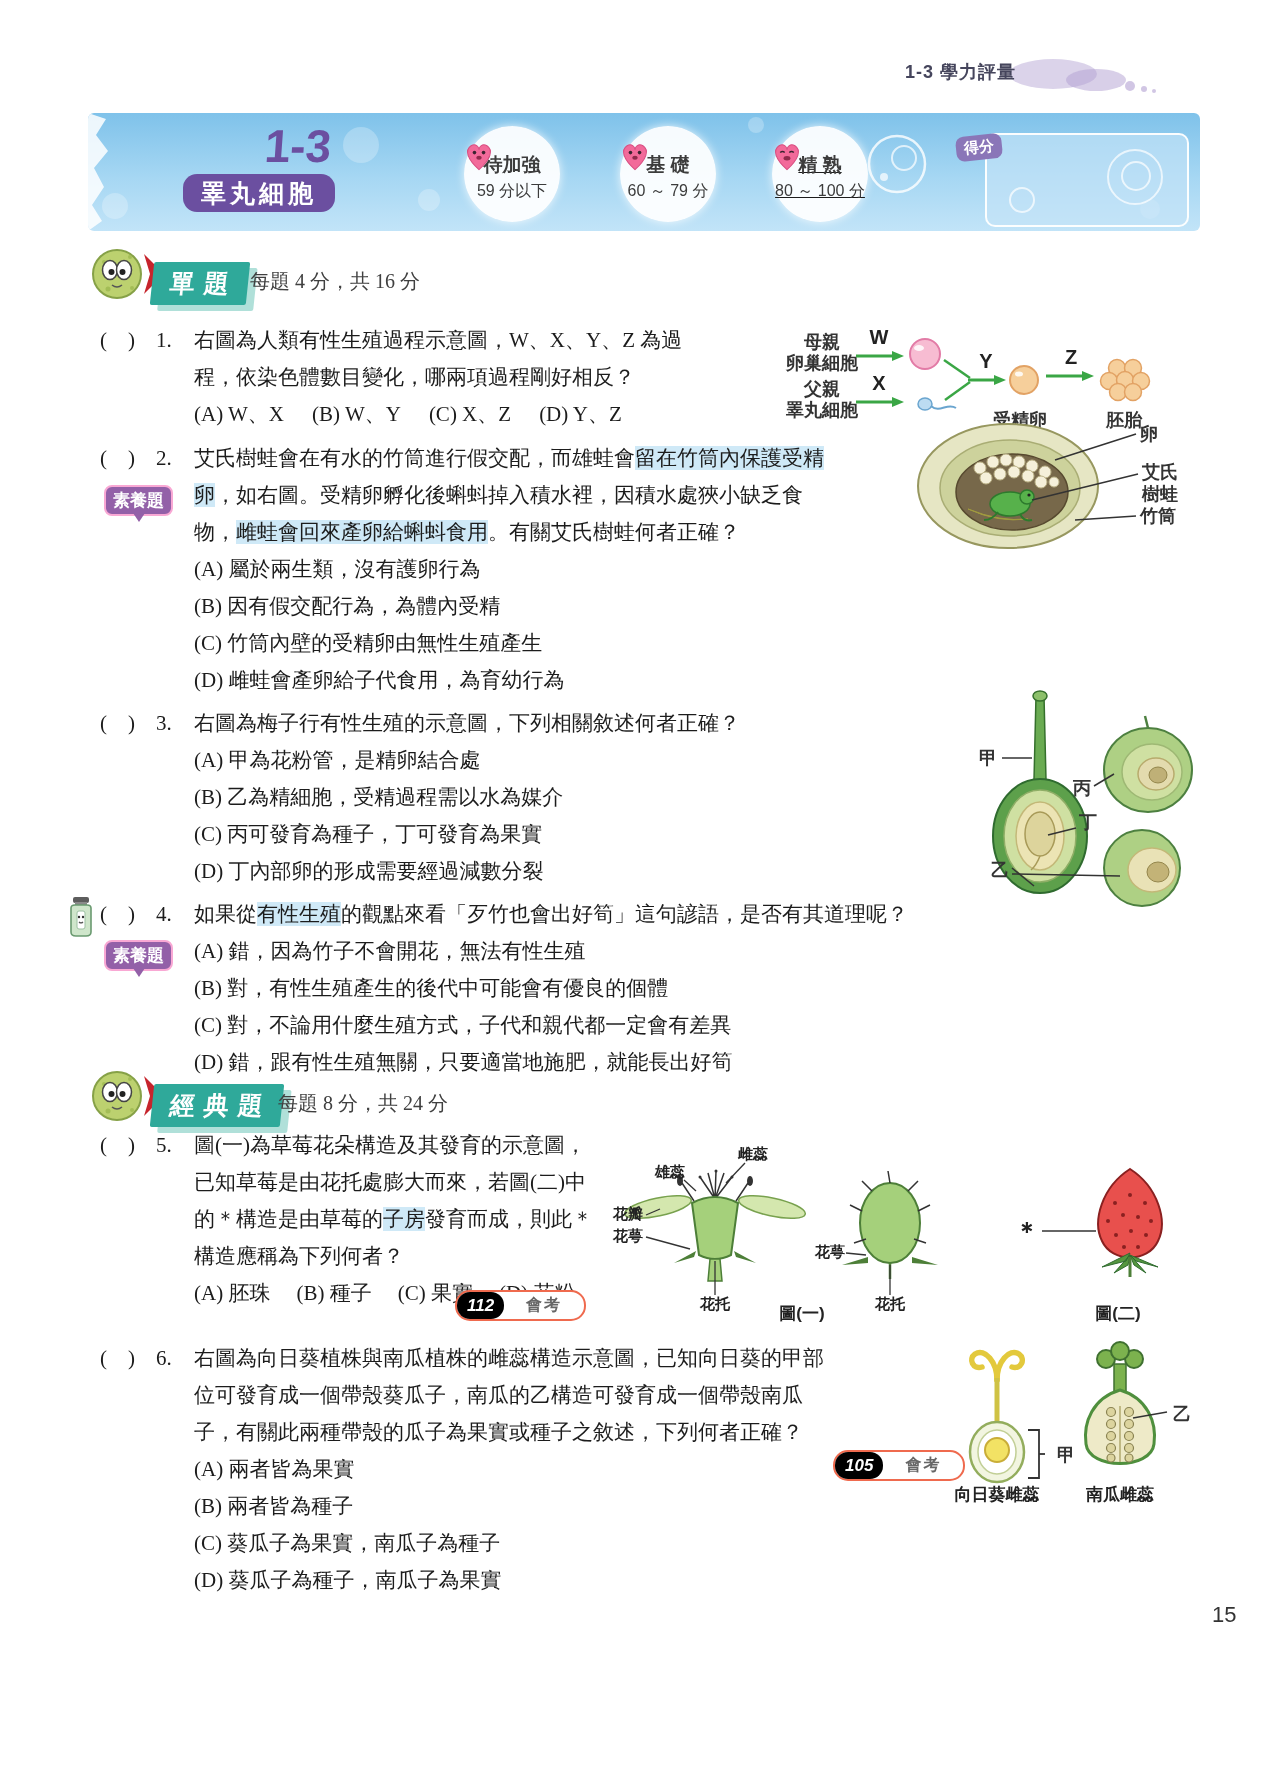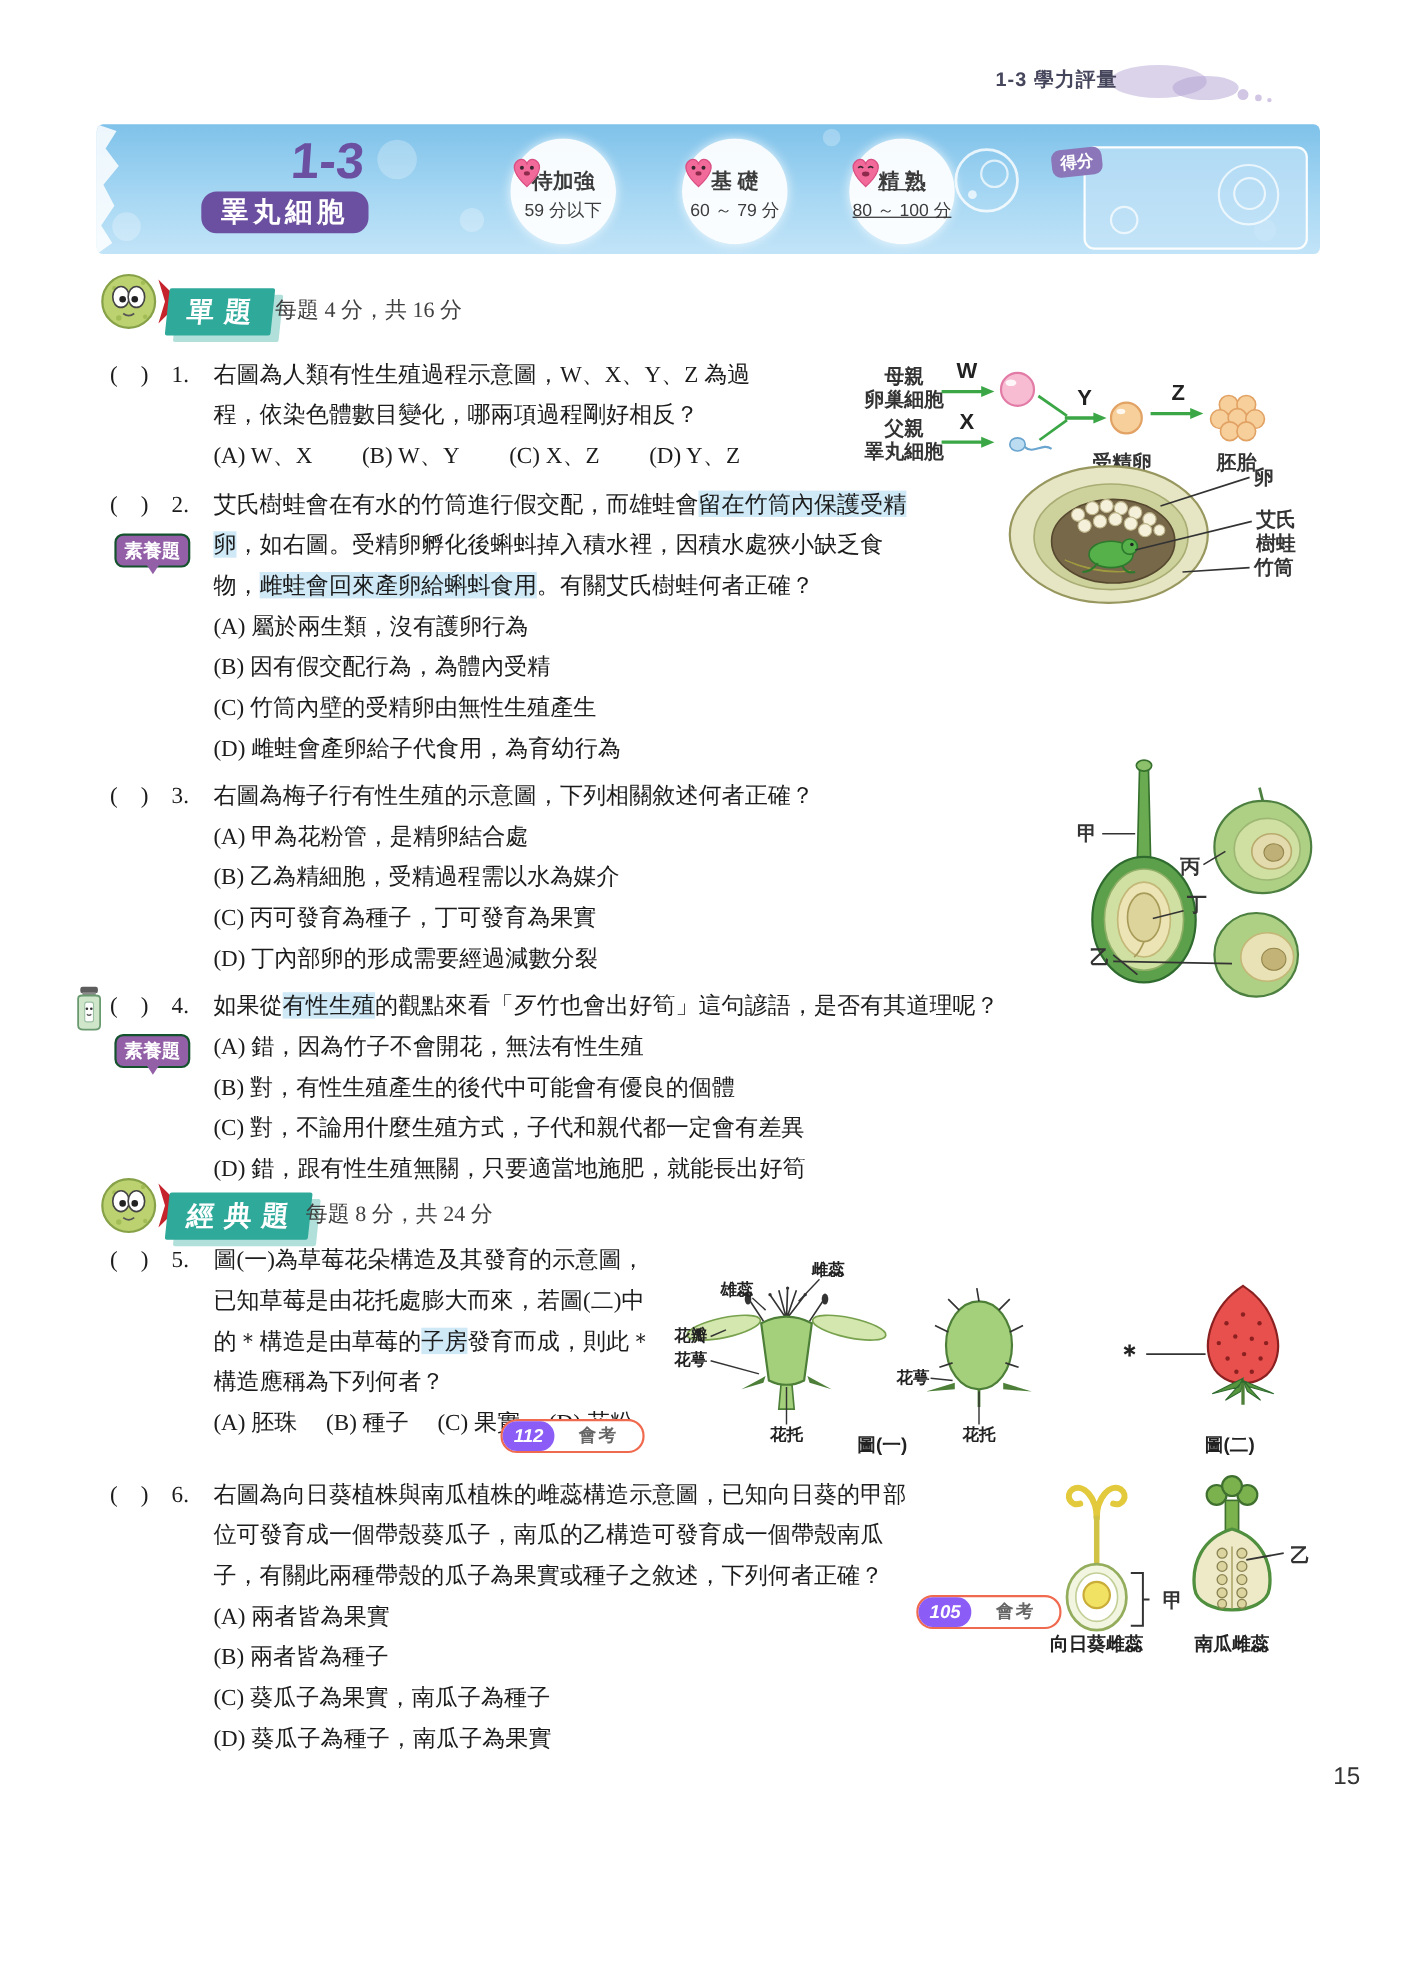--- a/index.html
+++ b/index.html
@@ -36,30 +36,30 @@
               letter-spacing:9px;padding:5px 10px 5px 18px;transform:skewX(-6deg);border-radius:2px;
               box-shadow:8px 6px 0 rgba(111,198,185,.55);}
   .sec-points{font:20px "Liberation Serif",serif;color:#404040;}
 
   
   .q{position:absolute;left:100px;font-size:21px;line-height:37px;color:#1c1c1c;}
   .row{display:flex;align-items:flex-start;}
   .blank{flex:none;width:56px;}
   .qno{flex:none;width:38px;}
   .hl{background:#cfe9f7;}
-  .opts-inline{display:flex;gap:45px;}
+  .opts-inline{display:flex;gap:28px;}
   .opts-inline2{display:flex;gap:26px;}
 
   
   .lit-badge{background:#9360a8;color:#fff;font:bold 17px "Liberation Sans",sans-serif;
-             padding:2px 7px;border-radius:8px;border:2px solid #14532d;}
+             padding:2px 7px;border-radius:8px;border:2px solid #f9a8d4;}
   .lit-badge::after{content:"";position:absolute;left:50%;bottom:-14px;margin-left:-6px;
                     border:6px solid transparent;border-top:9px solid #9360a8;}
   .exam{display:inline-flex;align-items:center;height:27px;border:2px solid #ef6a4e;border-radius:15px;background:#fff;}
-  .exam .yr{background:#8b5cf6;color:#fff;font:bold italic 17px "Liberation Sans",sans-serif;
+  .exam .yr{background:#000000;color:#fff;font:bold italic 17px "Liberation Sans",sans-serif;
             padding:0 10px;height:27px;line-height:27px;border-radius:13px;text-align:center;}
   .exam .ex{color:#666;font:bold 16px "Liberation Sans",sans-serif;padding:0 22px;letter-spacing:2px;}
 
   .fig-label{font:bold 18px "Liberation Sans",sans-serif;fill:#333;}
   .fig-label-s{font:bold 15px "Liberation Sans",sans-serif;fill:#222;}
   .fig-cap{font:bold 17px "Liberation Sans",sans-serif;fill:#222;}
   .wxyz{font:bold 20px "Liberation Sans",sans-serif;fill:#222;}
   .page-num{font:22px "Liberation Sans",sans-serif;color:#333;}
 </style>
 </head>

